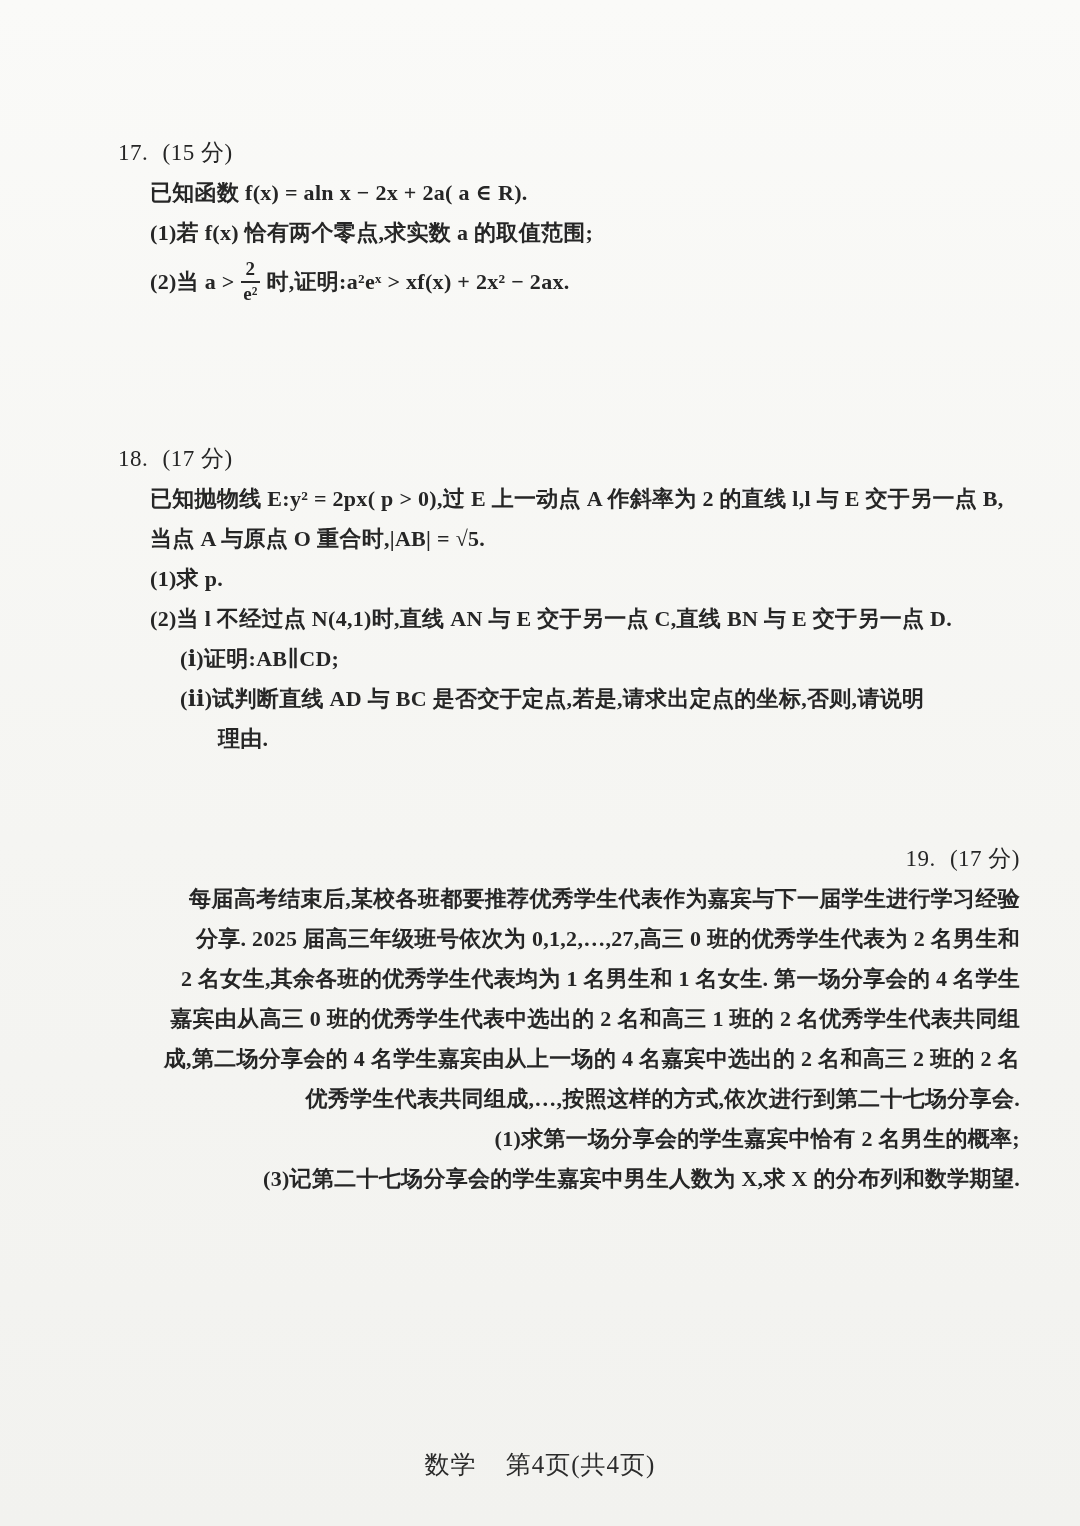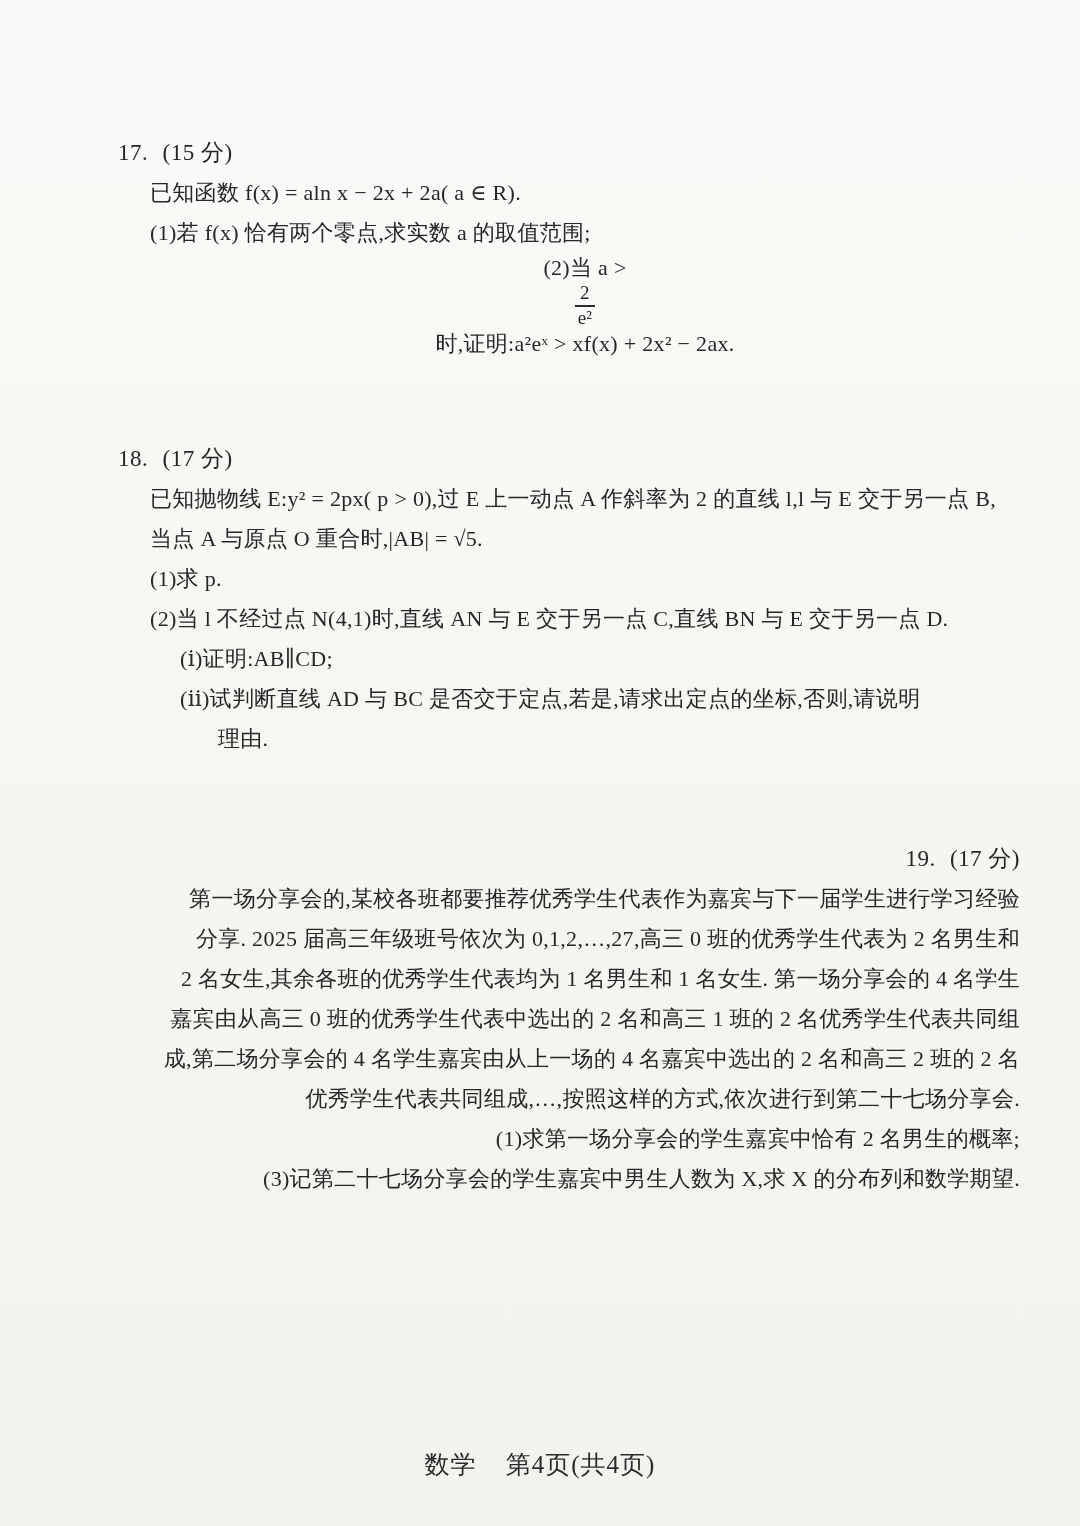--- a/index.html
+++ b/index.html
@@ -20,39 +20,38 @@
     padding: 133px 60px 0 118px;
   }
   .question { position: relative; }
   .q-header {
     font-size: 23px;
     line-height: 40px;
     letter-spacing: 0.5px;
     white-space: nowrap;
   }
   .q-header .score { margin-left: 8px; margin-top: 11px; }
-  .q-body { margin-left: 32px; }
+  .q-body { margin-left: 32px; font-weight: bold; }
   .line {
     font-size: 22px;
     line-height: 40px;
     white-space: nowrap;
     letter-spacing: 0.3px;
   }
   .mathline { font-size: 22px; }
   .sub { margin-left: 30px; }
   .sub2-cont { margin-left: 68px; }
   
   .frac-line {
     display: flex;
     align-items: center;
     height: 58px;
     font-size: 22px;
     white-space: nowrap;
     letter-spacing: 0.3px;
-    flex-direction: column;
   }
   .frac {
     display: inline-flex;
     flex-direction: column;
     align-items: center;
     vertical-align: middle;
     margin: 0 6px;
     font-size: 19px;
     line-height: 1.1;
   }
@@ -116,21 +115,21 @@
       <div class="line sub2-cont">理由.</div>
     </div>
   </section>
 
   <section class="question q19">
     <div class="q-header">
       <span>19.</span>
       <span class="score">(17 分)</span>
     </div>
     <div class="q-body">
-      <div class="line">第一场分享会的,某校各班都要推荐优秀学生代表作为嘉宾与下一届学生进行学习经验</div>
+      <div class="line">每届高考结束后,某校各班都要推荐优秀学生代表作为嘉宾与下一届学生进行学习经验</div>
       <div class="line">分享. 2025 届高三年级班号依次为 0,1,2,…,27,高三 0 班的优秀学生代表为 2 名男生和</div>
       <div class="line">2 名女生,其余各班的优秀学生代表均为 1 名男生和 1 名女生. 第一场分享会的 4 名学生</div>
       <div class="line">嘉宾由从高三 0 班的优秀学生代表中选出的 2 名和高三 1 班的 2 名优秀学生代表共同组</div>
       <div class="line">成,第二场分享会的 4 名学生嘉宾由从上一场的 4 名嘉宾中选出的 2 名和高三 2 班的 2 名</div>
       <div class="line">优秀学生代表共同组成,…,按照这样的方式,依次进行到第二十七场分享会.</div>
       <div class="line">(1)求第一场分享会的学生嘉宾中恰有 2 名男生的概率;</div>
       <div class="line">(3)记第二十七场分享会的学生嘉宾中男生人数为 X,求 X 的分布列和数学期望.</div>
     </div>
   </section>
 

